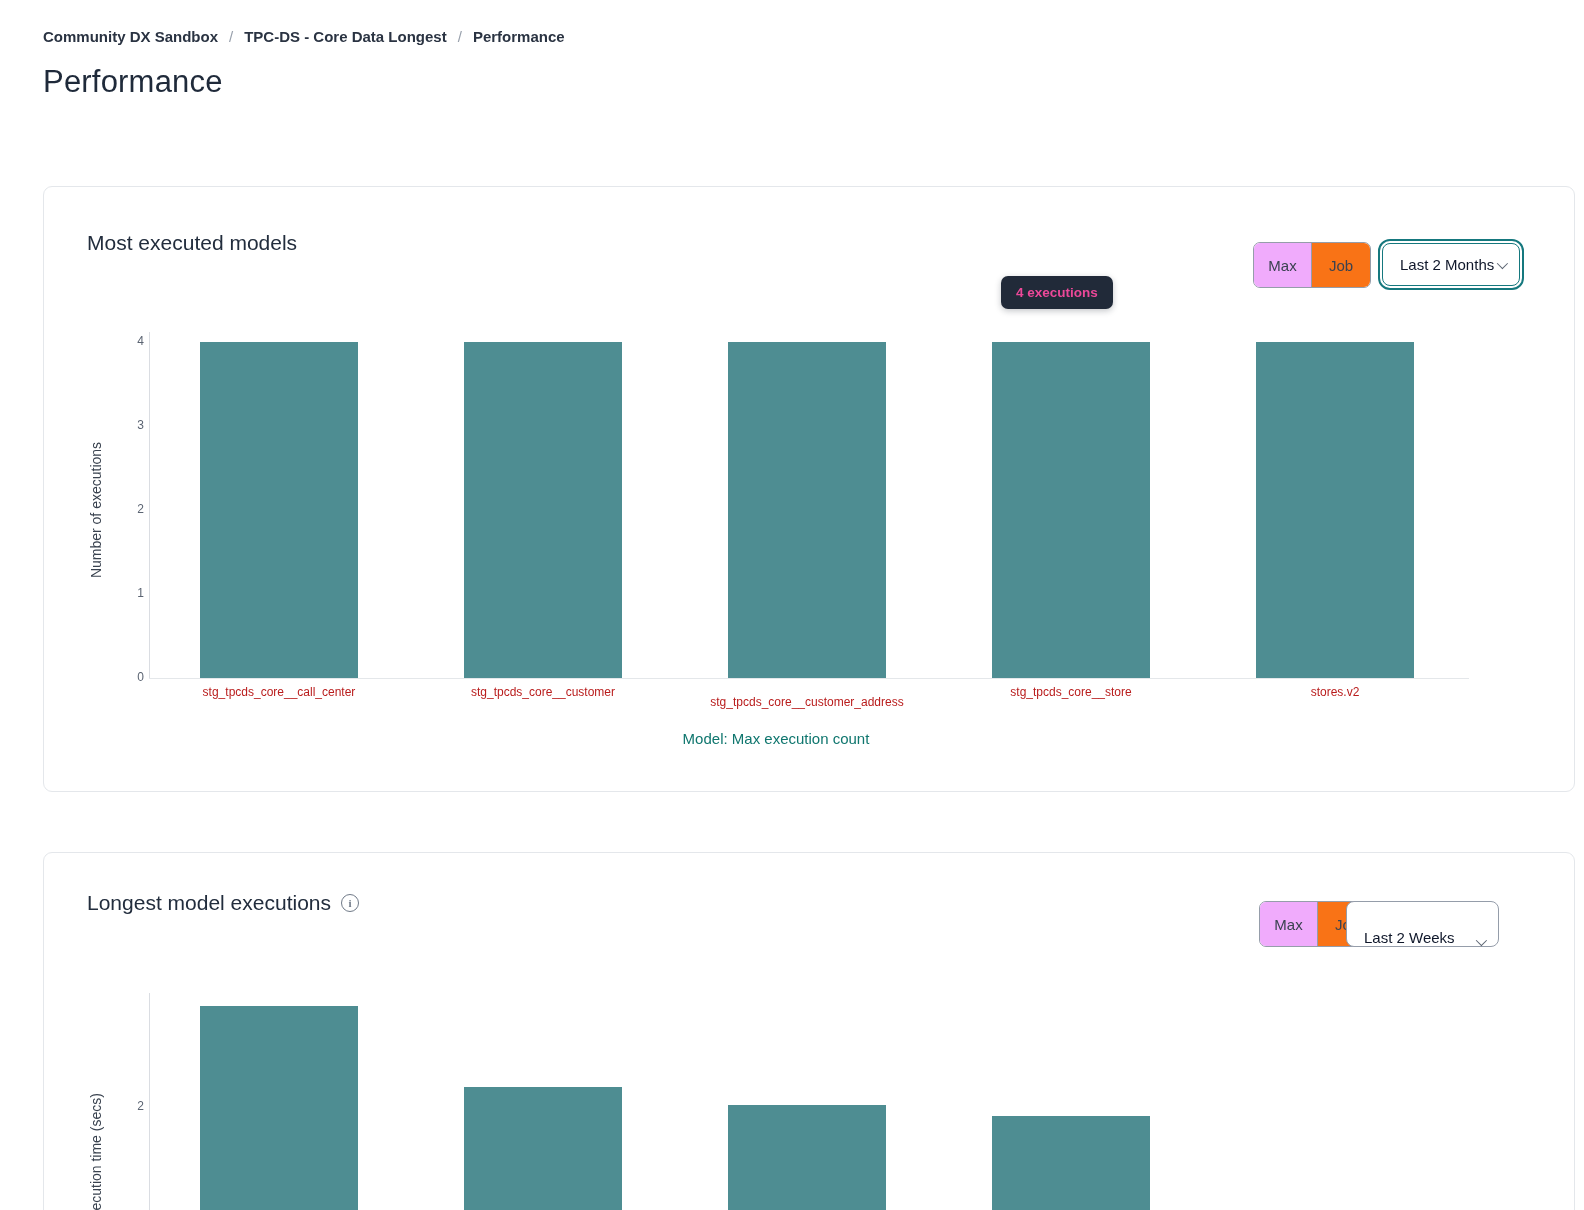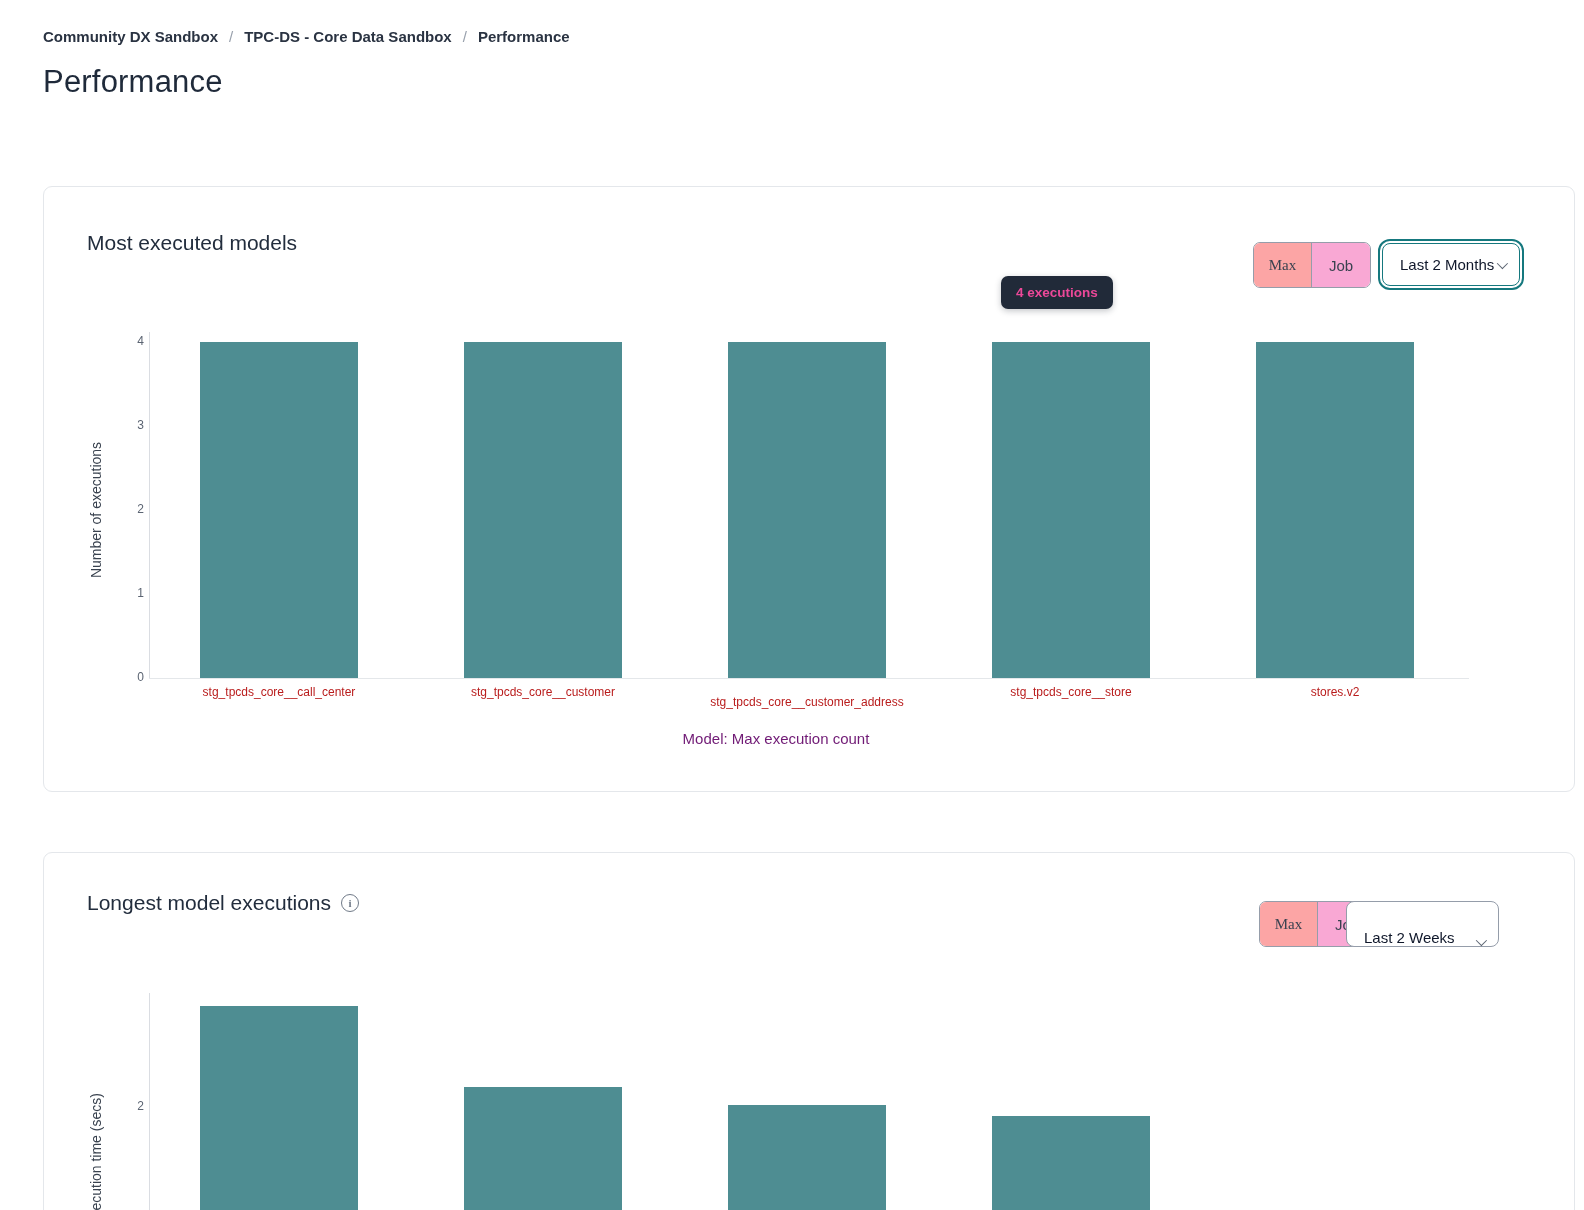--- a/index.html
+++ b/index.html
@@ -24,54 +24,54 @@
   #card1 .card-title { top:44px; }
   #card2 .card-title { top:38px; }
   .info-icon { width:18px; height:18px; border:1.4px solid #707a88; border-radius:50%;
                color:#707a88; font-size:11px; font-weight:700; display:inline-flex;
                align-items:center; justify-content:center; font-family:"Liberation Serif", serif; }
 
   
   .segmented { position:absolute; display:flex; border:1px solid #959daa; border-radius:7px;
                overflow:hidden; height:46px; }
   .seg-btn { width:58px; height:100%; display:flex; align-items:center; justify-content:center;
-             font-size:15px; font-weight:500; color:#3a4250; background:#f9a8d4; border:none;
+             font-size:15px; font-weight:500; color:#3a4250; background:#f97316; border:none;
              cursor:pointer; font-family:inherit; }
-  .seg-btn.first { border-right:1px solid #959daa; background:#fca5a5;font-family:Liberation Serif, serif; }
+  .seg-btn.first { border-right:1px solid #959daa; background:#f0abfc; }
   .dropdown { position:absolute; display:flex; align-items:center; justify-content:space-between;
               padding:0 14px 0 17px; background:#fff; border:1px solid #959daa; border-radius:8px;
               font-size:15px; font-weight:500; color:#0f172a; cursor:pointer; }
   .dropdown.focused { border-color:#15787e; outline:2.5px solid #15787e; outline-offset:2px; }
   .chevron-down { width:8px; height:8px; border-right:1.8px solid #5b6472;
                   border-bottom:1.8px solid #5b6472; transform:rotate(45deg) translateY(-2px); }
 
   
   .ylabel { position:absolute; font-size:14px; color:#39424f; white-space:nowrap;
             transform:translate(-50%,-50%) rotate(-90deg); }
   .ytick { position:absolute; left:58px; width:42px; text-align:right; font-size:12px;
            color:#5b6472; }
   .vaxis { position:absolute; width:1px; background:#dadde2; }
   .baseline { position:absolute; height:1px; background:#e4e7ea; }
   .bar { position:absolute; width:158px; }
   .xcat { position:absolute; width:300px; text-align:center; font-size:12px; color:#b91c1c; }
   .xtitle { position:absolute; left:432px; width:600px; text-align:center; font-size:15px;
-            color:#701a75; }
+            color:#0f766e; }
   .tooltip { position:absolute; left:957px; top:89px; background:#212a39; color:#ec4899;
              font-size:13.5px; font-weight:700; border-radius:7px; padding:9px 15px;
              box-shadow:0 2px 6px rgba(20,28,40,.25); }
 </style>
 </head>
 <body>
 
 <div class="page">
 
   <div class="breadcrumb">
     <span>Community DX Sandbox</span>
     <span class="crumb-sep">/</span>
-    <span>TPC-DS - Core Data Sandbox</span>
+    <span>TPC-DS - Core Data Longest</span>
     <span class="crumb-sep">/</span>
     <span>Performance</span>
   </div>
 
   <h1 class="page-title">Performance</h1>
 
   <section class="card" id="card1">
     <div class="card-title">
       <span>Most executed models</span>
     </div>

